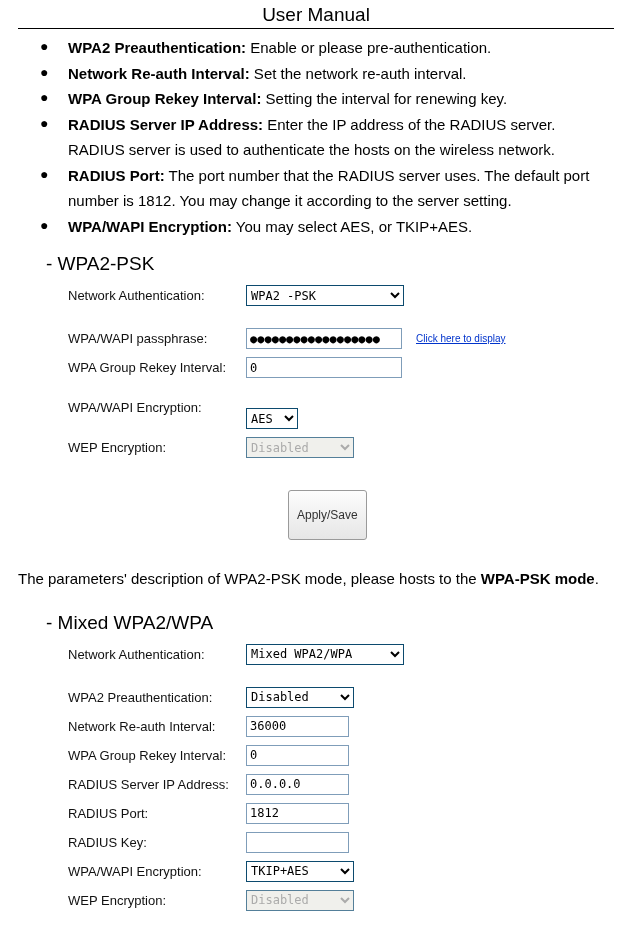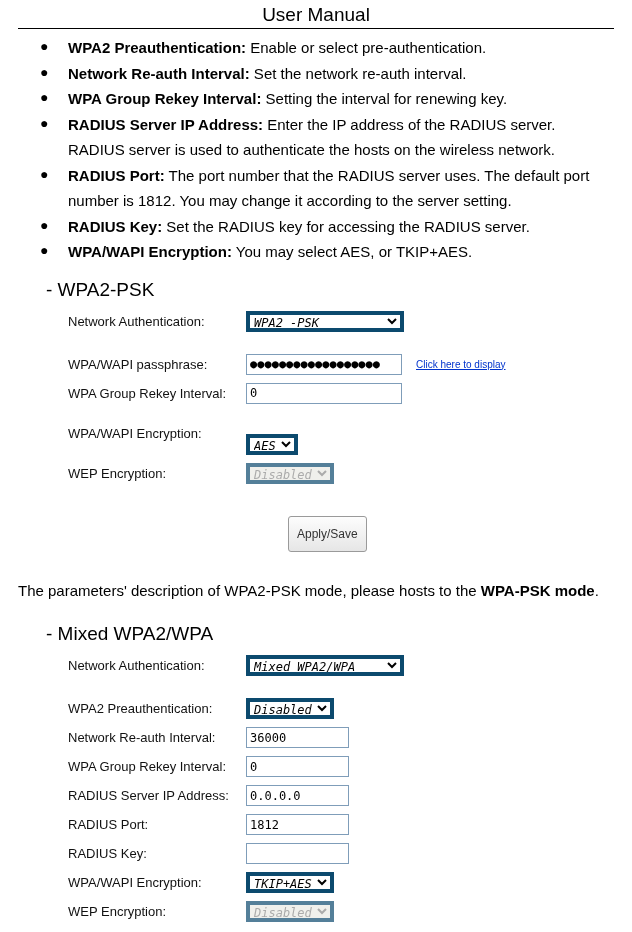--- a/index.html
+++ b/index.html
@@ -57,50 +57,49 @@
     padding: 4px 0;
   }
   .form-label {
     width: 178px;
     color: #111;
   }
   select {
     font-size: 12px;
     font-family: monospace;
     height: 21px;
-    border: 4px solid #0c4a6e;
+    border: 1px solid #0c4a6e;
     background: #fff;
-    font-style: italic;
   }
   input[type="text"], input[type="password"] {
     font-size: 12px;
     font-family: monospace;
     height: 17px;
     border: 1px solid #7f9db9;
     padding: 1px 3px;
   }
   .sel-wide { width: 158px; }
-  .sel-med { width: 88px; }
+  .sel-med { width: 108px; }
   .sel-small { width: 52px; margin-top: 22px; }
   .inp-wide { width: 148px; }
   .inp-med { width: 95px; }
   .link-like {
     color: #0033cc;
     text-decoration: underline;
     font-size: 10px;
     margin-left: 14px;
     cursor: pointer;
   }
   .btn-row {
     text-align: left;
     padding: 28px 0 4px 220px;
   }
   button.apply {
     font-size: 12px;
-    padding: 10px 8px;
+    padding: 17px 8px;
     background: linear-gradient(#fdfdfd,#e6e6e6);
     border: 1px solid #9a9a9a;
     border-radius: 3px;
     color: #333;
   }
   .para {
     padding: 22px 0 6px 0;
     line-height: 1.7;
     text-align: justify;
   }
@@ -110,26 +109,25 @@
   }
 </style>
 </head>
 <body>
 
 <div class="page">
   <div class="header-title">User Manual</div>
   <hr class="rule">
 
   <ul class="bullets">
-    <li><span class="bold">WPA2 Preauthentication:</span><span> Enable or select pre-authentication.</span></li>
+    <li><span class="bold">WPA2 Preauthentication:</span><span> Enable or please pre-authentication.</span></li>
     <li><span class="bold">Network Re-auth Interval:</span><span> Set the network re-auth interval.</span></li>
     <li><span class="bold">WPA Group Rekey Interval:</span><span> Setting the interval for renewing key.</span></li>
     <li><span class="bold">RADIUS Server IP Address:</span><span> Enter the IP address of the RADIUS server. RADIUS server is used to authenticate the hosts on the wireless network.</span></li>
     <li><span class="bold">RADIUS Port:</span><span> The port number that the RADIUS server uses. The default port number is 1812. You may change it according to the server setting.</span></li>
-    <li><span class="bold">RADIUS Key:</span><span> Set the RADIUS key for accessing the RADIUS server.</span></li>
     <li><span class="bold">WPA/WAPI Encryption:</span><span> You may select AES, or TKIP+AES.</span></li>
   </ul>
 
   <div class="sub-heading">-  WPA2-PSK</div>
 
   <div class="form-block">
     <div class="form-row">
       <div class="form-label">Network Authentication:</div>
       <select class="sel-wide"><option>WPA2 -PSK</option></select>
     </div>

